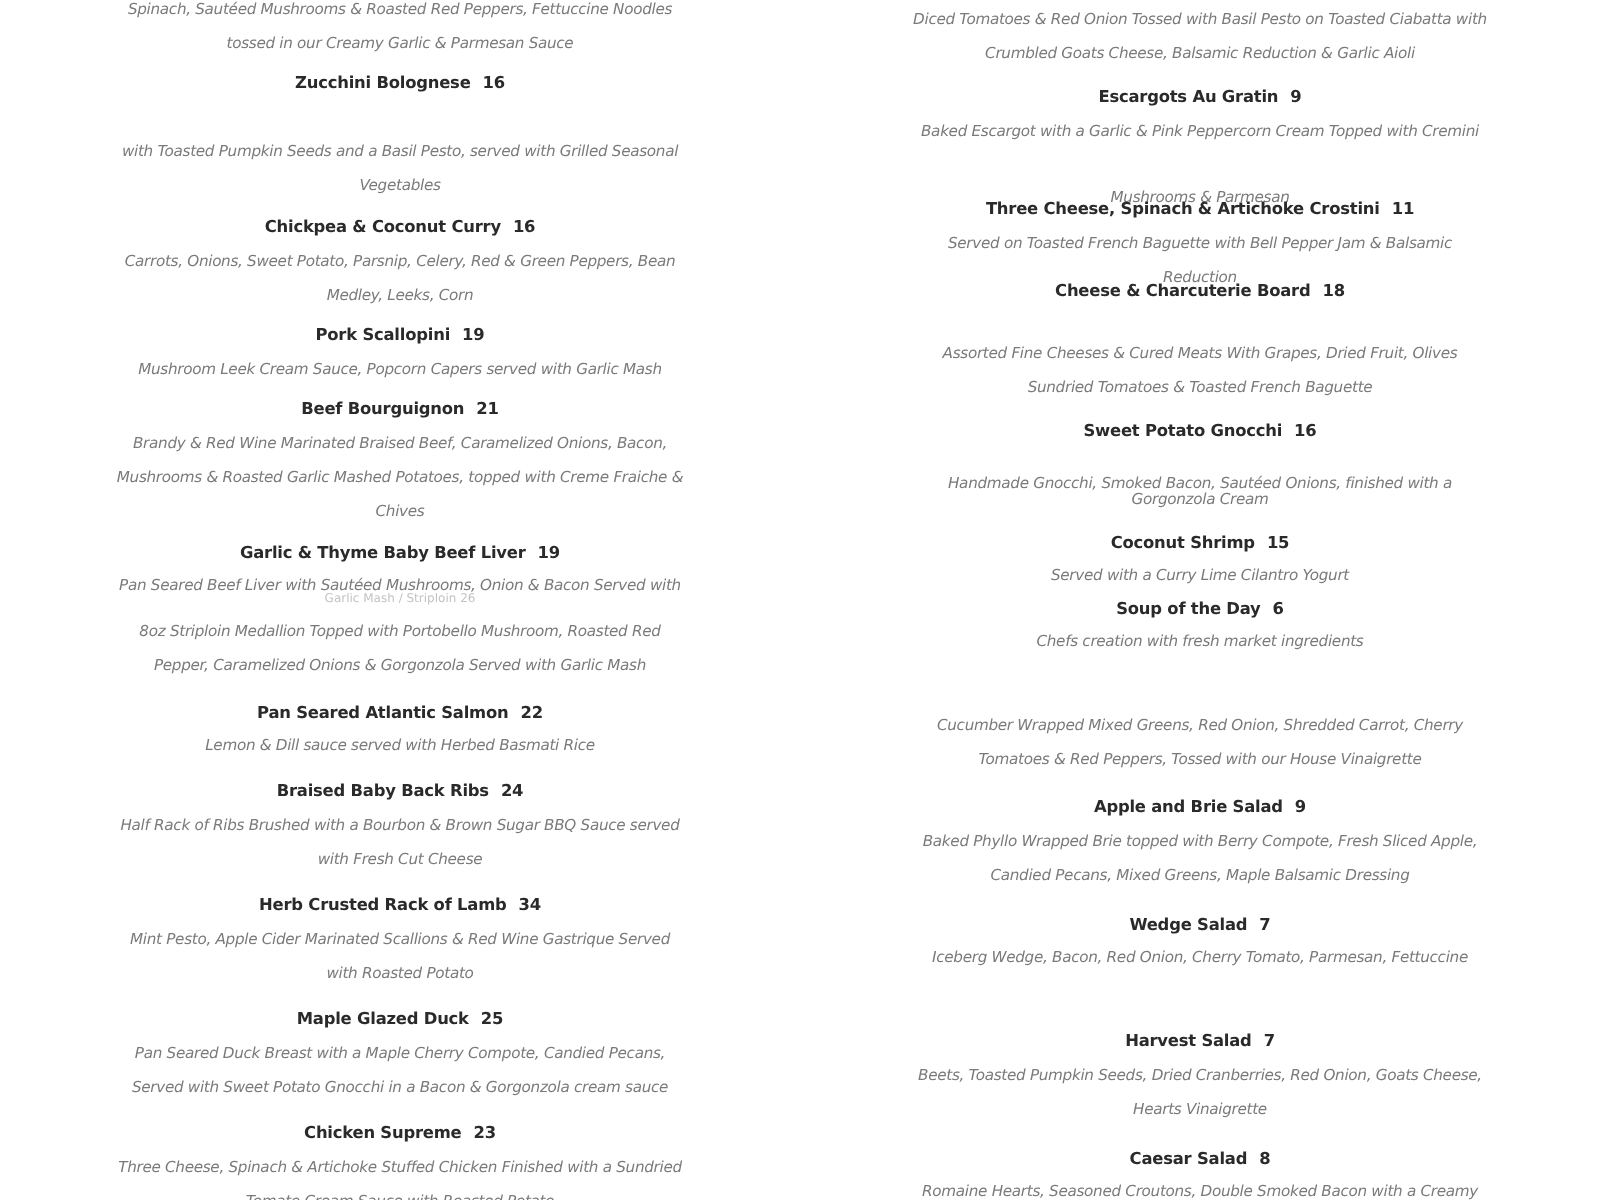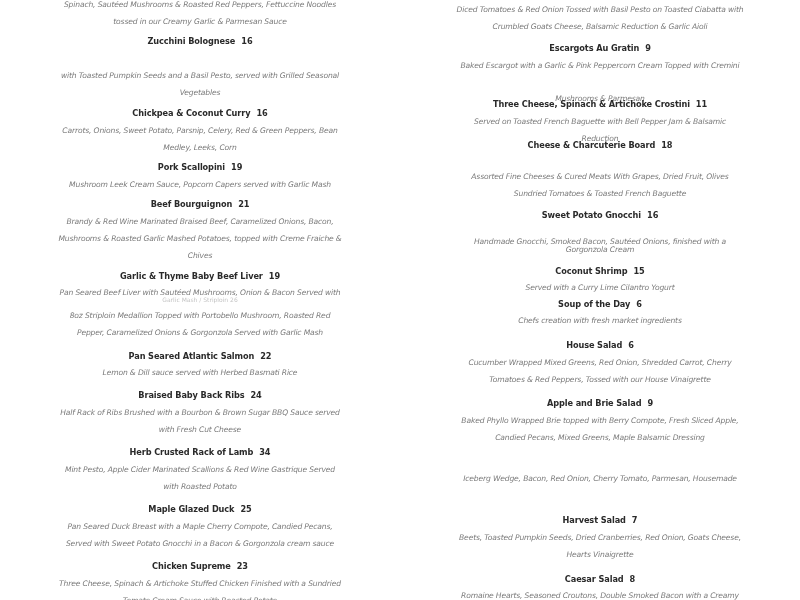--- a/index.html
+++ b/index.html
@@ -89,29 +89,29 @@
   <div class="el title" style="top:210px"><span>Sweet Potato Gnocchi</span><span class="price">16</span></div>
   <div class="el desc" style="top:237px">Handmade Gnocchi, Smoked Bacon, Sautéed Onions, finished with a</div>
   <div class="el desc" style="top:245px">Gorgonzola Cream</div>
 
   <div class="el title" style="top:266px"><span>Coconut Shrimp</span><span class="price">15</span></div>
   <div class="el desc" style="top:283px">Served with a Curry Lime Cilantro Yogurt</div>
 
   <div class="el title" style="top:299px"><span>Soup of the Day</span><span class="price">6</span></div>
   <div class="el desc" style="top:316px">Chefs creation with fresh market ingredients</div>
 
-  <div class="el title" style="top:340px"><span>House Salad</span><span class="price">6</span></div>
   <div class="el desc" style="top:358px">Cucumber Wrapped Mixed Greens, Red Onion, Shredded Carrot, Cherry</div>
   <div class="el desc" style="top:375px">Tomatoes &amp; Red Peppers, Tossed with our House Vinaigrette</div>
 
   <div class="el title" style="top:398px"><span>Apple and Brie Salad</span><span class="price">9</span></div>
   <div class="el desc" style="top:416px">Baked Phyllo Wrapped Brie topped with Berry Compote, Fresh Sliced Apple,</div>
   <div class="el desc" style="top:433px">Candied Pecans, Mixed Greens, Maple Balsamic Dressing</div>
 
-  <div class="el desc" style="top:474px">Iceberg Wedge, Bacon, Red Onion, Cherry Tomato, Parmesan, Housemade</div>
+  <div class="el title" style="top:457px"><span>Wedge Salad</span><span class="price">7</span></div>
+  <div class="el desc" style="top:474px">Iceberg Wedge, Bacon, Red Onion, Cherry Tomato, Parmesan, Fettuccine</div>
 
   <div class="el title" style="top:515px"><span>Harvest Salad</span><span class="price">7</span></div>
   <div class="el desc" style="top:533px">Beets, Toasted Pumpkin Seeds, Dried Cranberries, Red Onion, Goats Cheese,</div>
   <div class="el desc" style="top:550px">Hearts Vinaigrette</div>
 
   <div class="el title" style="top:574px"><span>Caesar Salad</span><span class="price">8</span></div>
   <div class="el desc" style="top:591px">Romaine Hearts, Seasoned Croutons, Double Smoked Bacon with a Creamy</div>
 </div>
 
 </body></html>

